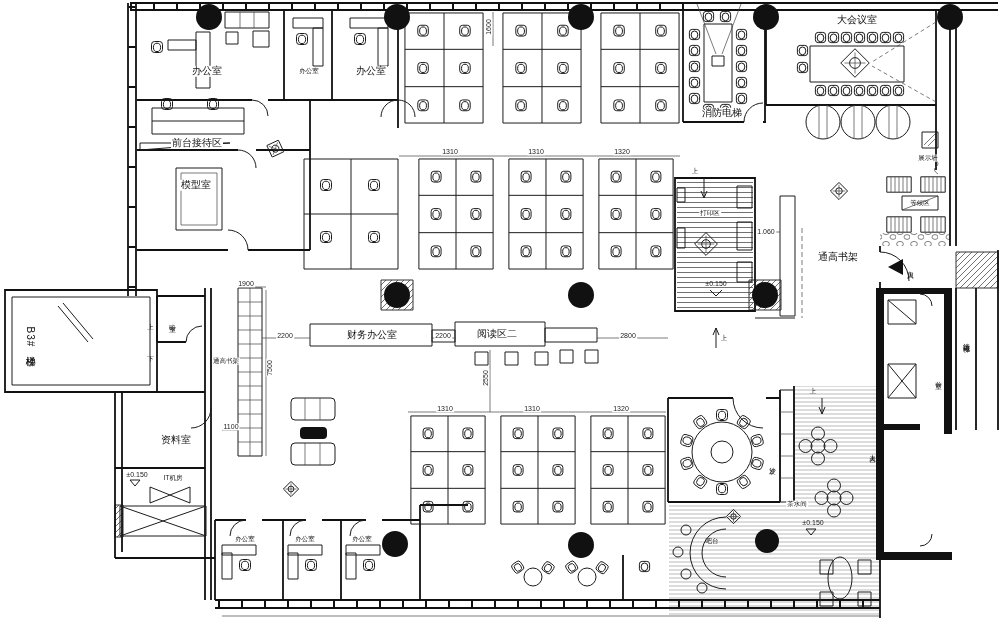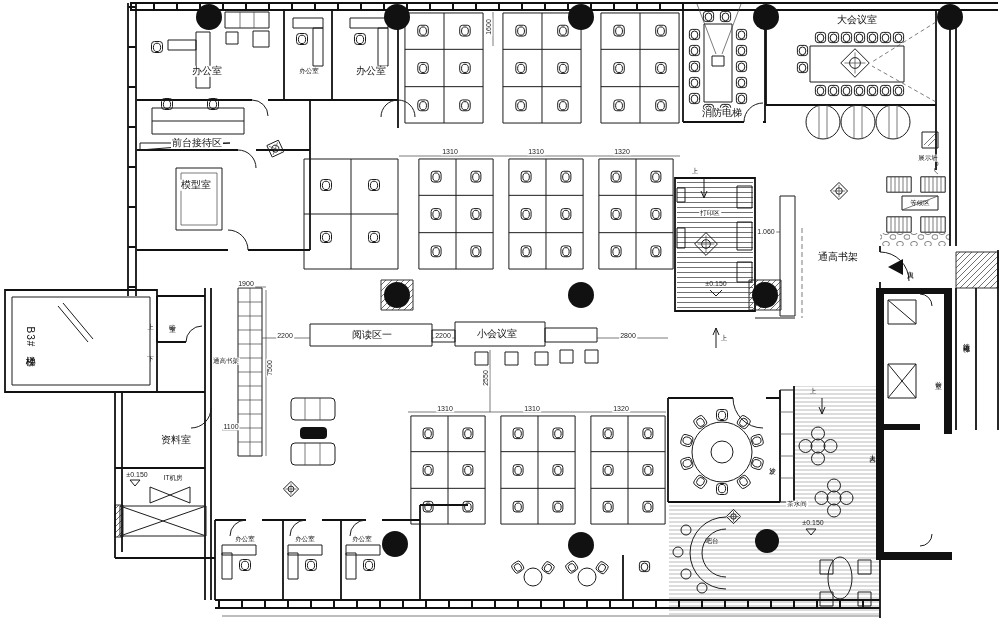--- a/index.html
+++ b/index.html
@@ -395,22 +395,22 @@
 <div class="lb sm" style="left:309px;top:71px">办公室</div>
 <div class="lb" style="left:371px;top:71px">办公室</div>
 <div class="lb" style="left:197px;top:143px">前台接待区</div>
 <div class="lb" style="left:196px;top:185px">模型室</div>
 <div class="lb" style="left:722px;top:113px">消防电梯</div>
 <div class="lb" style="left:857px;top:20px">大会议室</div>
 <div class="lb sm" style="left:928px;top:158px">展示墙</div>
 <div class="lb sm nobg" style="left:920px;top:203px">等候区</div>
 <div class="lb" style="left:838px;top:257px">通高书架</div>
 <div class="lb sm" style="left:710px;top:213px">打印区</div>
-<div class="lb" style="left:372px;top:335px">阅读区一</div>
-<div class="lb" style="left:497px;top:334px">小会议室</div>
+<div class="lb" style="left:372px;top:335px">财务办公室</div>
+<div class="lb" style="left:497px;top:334px">阅读区二</div>
 <div class="lb sm" style="left:226px;top:361px">通高书架</div>
 <div class="lb" style="left:176px;top:440px">资料室</div>
 <div class="lb sm" style="left:173px;top:478px">IT机房</div>
 <div class="lb v nobg" style="left:30px;top:338px">B3#楼梯</div>
 <div class="lb v sm nobg" style="left:172px;top:320px">暗室</div>
 <div class="lb v sm nobg" style="left:150px;top:318px">上</div>
 <div class="lb v sm nobg" style="left:150px;top:352px">下</div>
 <div class="lb sm" style="left:245px;top:539px">办公室</div>
 <div class="lb sm" style="left:305px;top:539px">办公室</div>
 <div class="lb sm" style="left:362px;top:539px">办公室</div>

